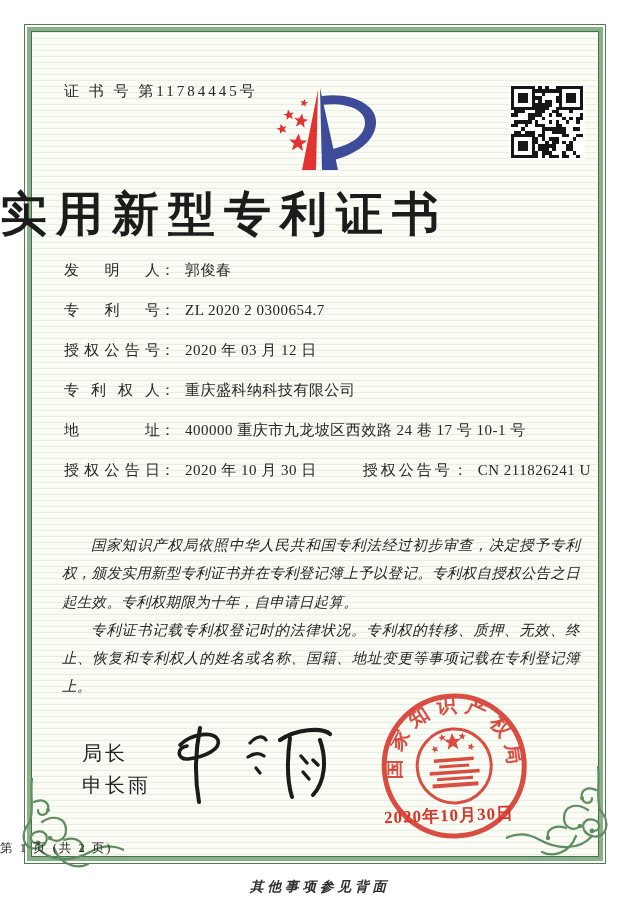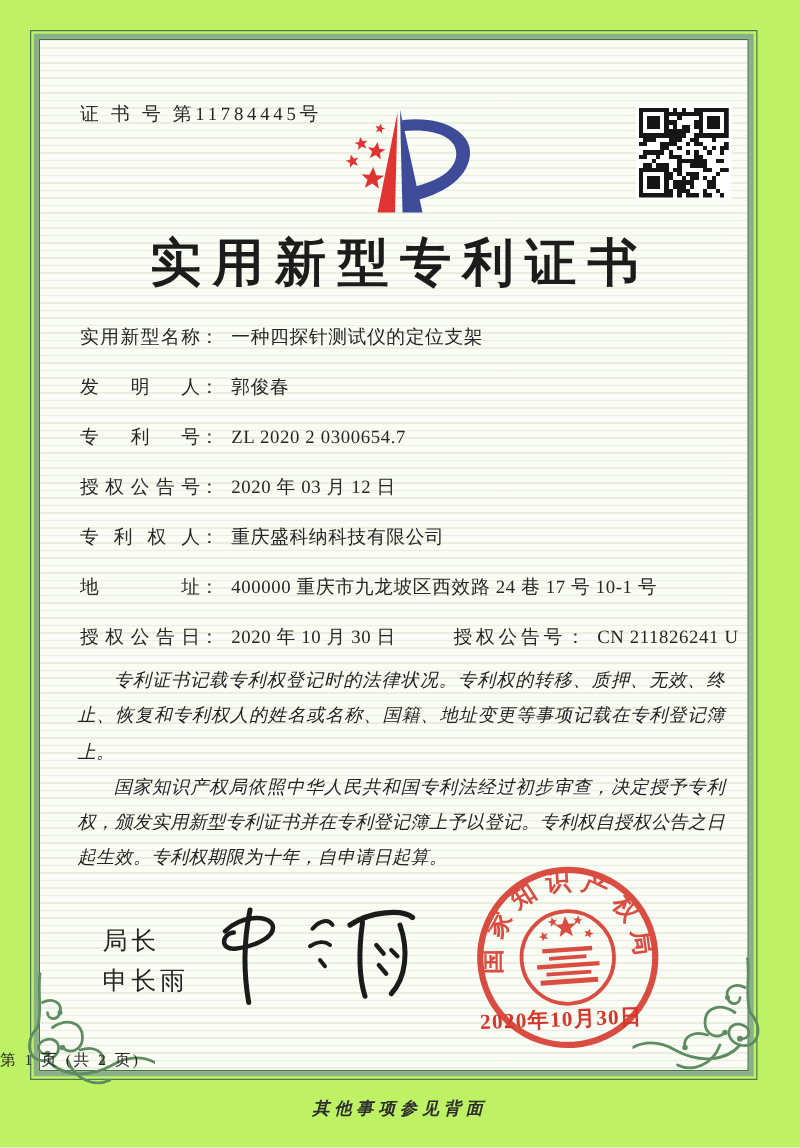--- a/index.html
+++ b/index.html
@@ -1,18 +1,18 @@
 <!DOCTYPE html>
 <html lang="zh"><head>
 <meta charset="utf-8">
 <style>
   html,body{margin:0;padding:0;background:#e9e9e9;}
   .page{
     position:relative;width:640px;height:918px;margin:0 auto;
-    background:#bef264;overflow:hidden;
+    background:#ffffff;overflow:hidden;
     font-family:"Liberation Serif","DejaVu Serif",serif;color:#262626;
   }
   
   .frame{
     position:absolute;left:24px;top:24px;right:34px;bottom:54px;
     border:1px solid #4e7b52;padding:2px;pointer-events:none;
   }
   .frame-band{
     width:100%;height:100%;box-sizing:border-box;
     border:4px solid #8ab08a;
@@ -21,22 +21,22 @@
     width:100%;height:100%;box-sizing:border-box;
     border:1px solid #46704a;
     background:
       repeating-linear-gradient(180deg,
         rgba(150,185,130,.20) 0 1px, rgba(150,185,130,0) 1px 6px),
       #fbfcf5;
   }
   
   .cert-no{position:absolute;left:64px;top:82px;font-size:15px;letter-spacing:3px;}
   .title{
-    position:absolute;left:0;right:0;top:183px;text-align:center;
-    font-size:41px;font-weight:700;letter-spacing:9px;color:#1c1c1c;
+    position:absolute;left:0;right:0;top:183px;
+    font-size:47px;font-weight:700;letter-spacing:9px;color:#1c1c1c;
   }
   .fields{position:absolute;left:64px;right:54px;top:258px;font-size:15px;}
   .frow{margin-bottom:16px;line-height:24px;white-space:nowrap;}
   .flabel{display:inline-block;width:96px;text-align:justify;text-align-last:justify;vertical-align:top;}
   .fcolon{margin-right:10px;}
   .fvalue{letter-spacing:.5px;}
   .fpair2{margin-left:46px;}
   .paras{
     position:absolute;left:62px;width:518px;top:531px;
     font-size:14.5px;line-height:1.95;text-align:justify;
@@ -366,45 +366,42 @@
         <rect x="45" y="60" width="3" height="3" fill="#161616"></rect>
         <rect x="48" y="60" width="3" height="3" fill="#161616"></rect>
         <rect x="57" y="60" width="3" height="3" fill="#161616"></rect>
       </svg>
   </div>
 
   <div class="title">实用新型专利证书</div>
 
   <div class="fields">
     <div class="frow">
-      <span class="flabel">实用新型名称</span><span class="fcolon">：</span><span class="fvalue">一种四探针测试仪的定位支架</span>
-    </div>
-    <div class="frow">
       <span class="flabel">发明人</span><span class="fcolon">：</span><span class="fvalue">郭俊春</span>
     </div>
     <div class="frow">
       <span class="flabel">专利号</span><span class="fcolon">：</span><span class="fvalue">ZL 2020 2 0300654.7</span>
     </div>
     <div class="frow">
       <span class="flabel">授权公告号</span><span class="fcolon">：</span><span class="fvalue">2020 年 03 月 12 日</span>
     </div>
     <div class="frow">
       <span class="flabel">专利权人</span><span class="fcolon">：</span><span class="fvalue">重庆盛科纳科技有限公司</span>
     </div>
     <div class="frow">
       <span class="flabel">地址</span><span class="fcolon">：</span><span class="fvalue">400000 重庆市九龙坡区西效路 24 巷 17 号 10-1 号</span>
     </div>
     <div class="frow">
       <span class="flabel">授权公告日</span><span class="fcolon">：</span><span class="fvalue">2020 年 10 月 30 日</span><span class="fpair2"><span style="letter-spacing:3px;margin-top:48px;">授权公告号</span><span class="fcolon">：</span><span class="fvalue">CN 211826241 U</span></span>
     </div>
   </div>
 
   <div class="paras">
+    <p>国家知识产权局依照中华人民共和国专利法经过初步审查，决定授予专利权，颁发实用新型专利证书并在专利登记簿上予以登记。专利权自授权公告之日起生效。专利权期限为十年，自申请日起算。</p>
     <p>专利证书记载专利权登记时的法律状况。专利权的转移、质押、无效、终止、恢复和专利权人的姓名或名称、国籍、地址变更等事项记载在专利登记簿上。</p>
-    <p>国家知识产权局依照中华人民共和国专利法经过初步审查，决定授予专利权，颁发实用新型专利证书并在专利登记簿上予以登记。专利权自授权公告之日起生效。专利权期限为十年，自申请日起算。</p>
   </div>
 
   <div class="officer">
     <div>局长</div>
     <div>申长雨</div>
   </div>
 
   <svg class="sig" width="180" height="90" viewBox="0 0 180 90">
     <g fill="none" stroke="#1b1b1b" stroke-linecap="round" stroke-width="4">
       <path d="M38,10 C34,30 32,56 37,84"></path>

